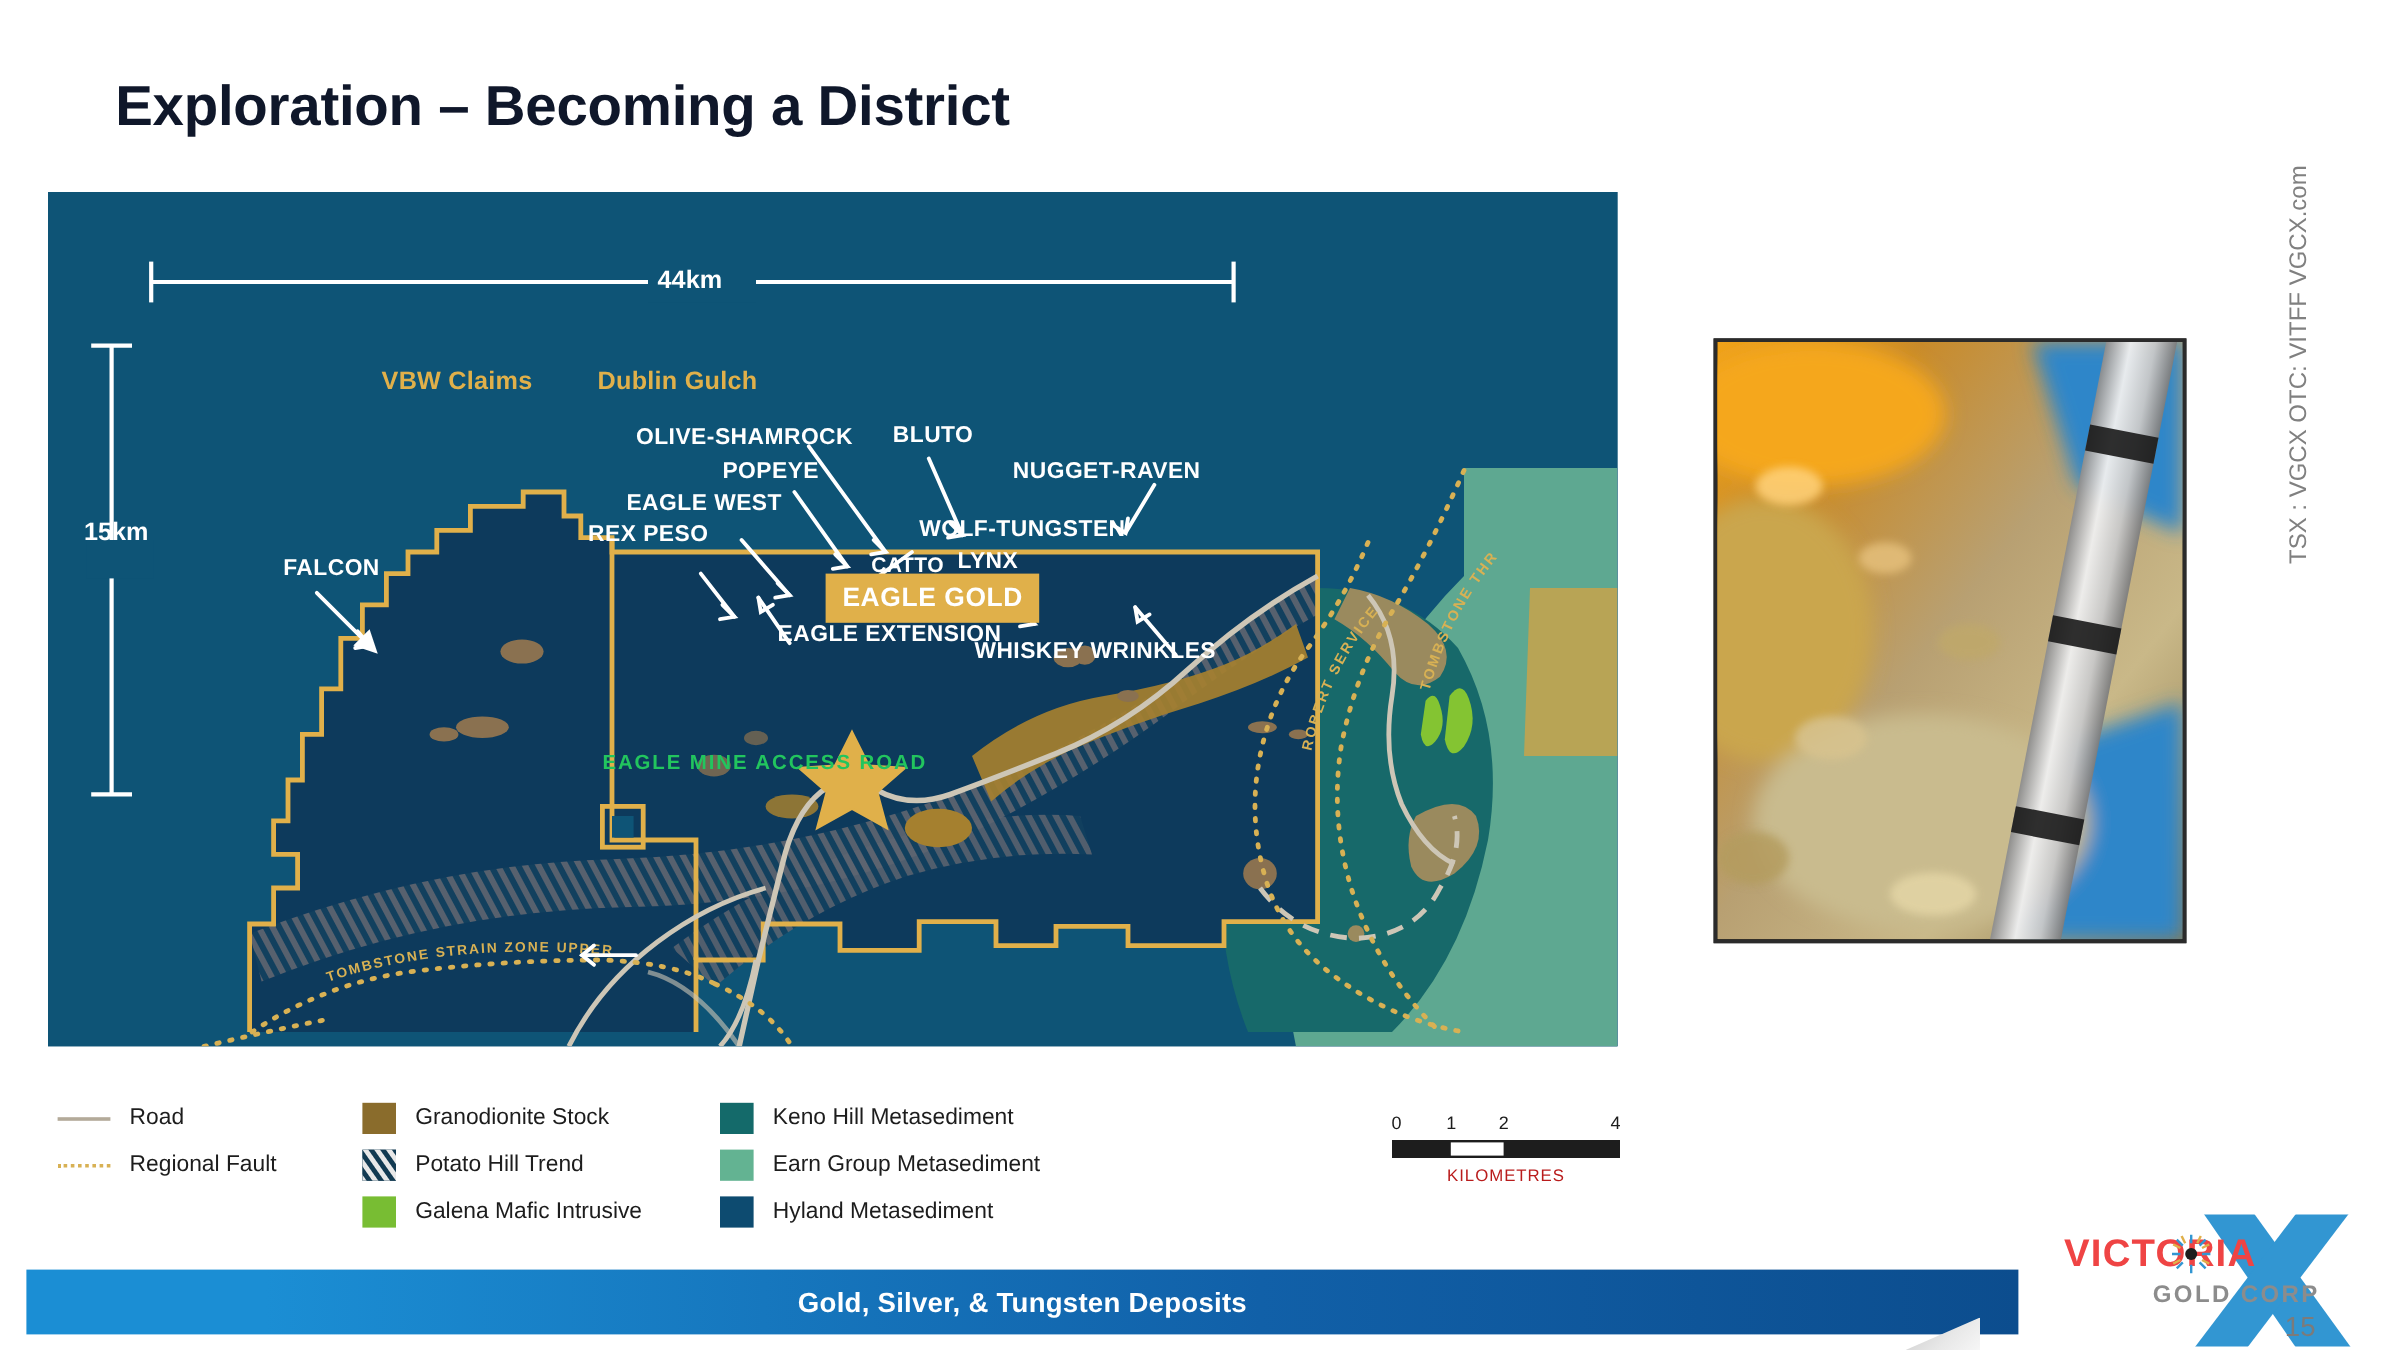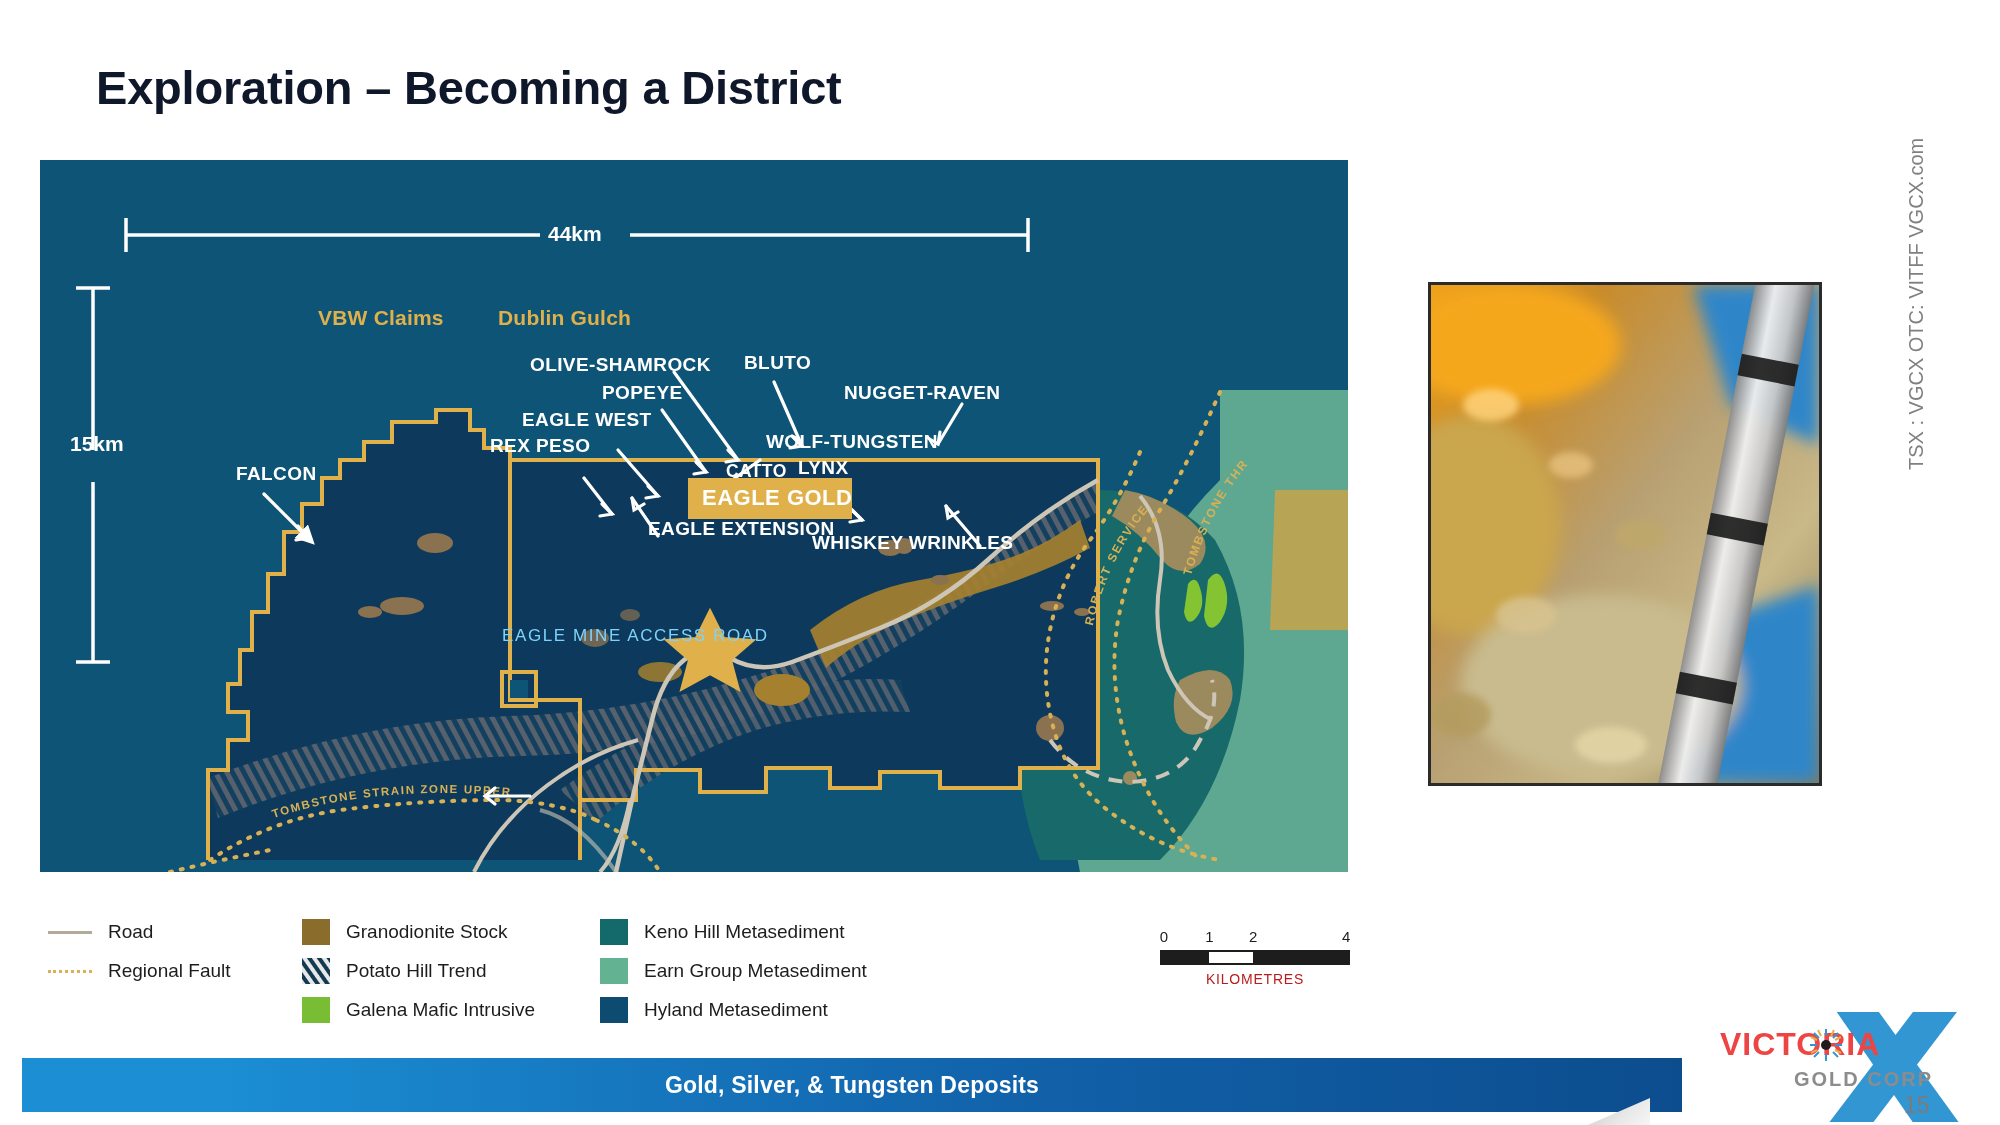--- a/index.html
+++ b/index.html
@@ -44,24 +44,24 @@
     font-size: 21px; white-space: nowrap; letter-spacing: 0.2px;
   }
   .dim-label {
     position: absolute; color: #ffffff; font-size: 21px; font-weight: bold;
     white-space: nowrap;
   }
   #eagle-gold-badge {
     position: absolute; left: 866px; top: 462px;
     background: #e0b04a; color: #ffffff;
     font-size: 22px; font-weight: bold; letter-spacing: 0.5px;
-    padding: 7px 0 8px 14px; white-space: nowrap;
+    padding: 7px 14px 8px 14px; white-space: nowrap;
   }
   .access-road-label {
-    position: absolute; color: #7dd3fc; font-size: 17px; font-weight: normal;
+    position: absolute; color: #22c55e; font-size: 17px; font-weight: bold;
     letter-spacing: 1.6px; white-space: nowrap; text-align: right;
   }
 
   
   #photo-frame {
     position: absolute; left: 1428px; top: 282px;
     width: 394px; height: 504px;
     border: 3px solid #2b2b2b; background: #111;
     overflow: hidden;
   }

